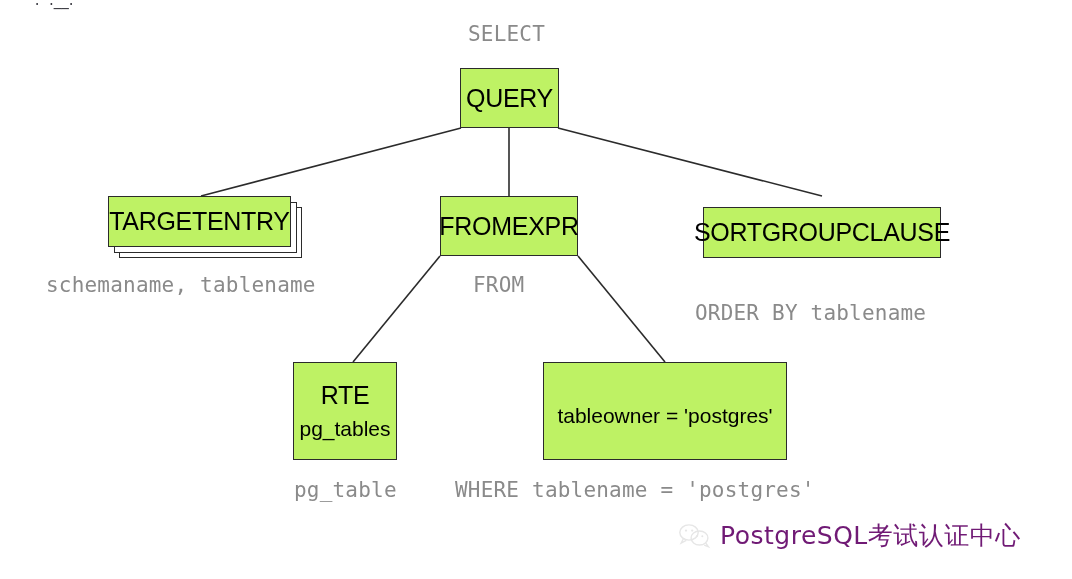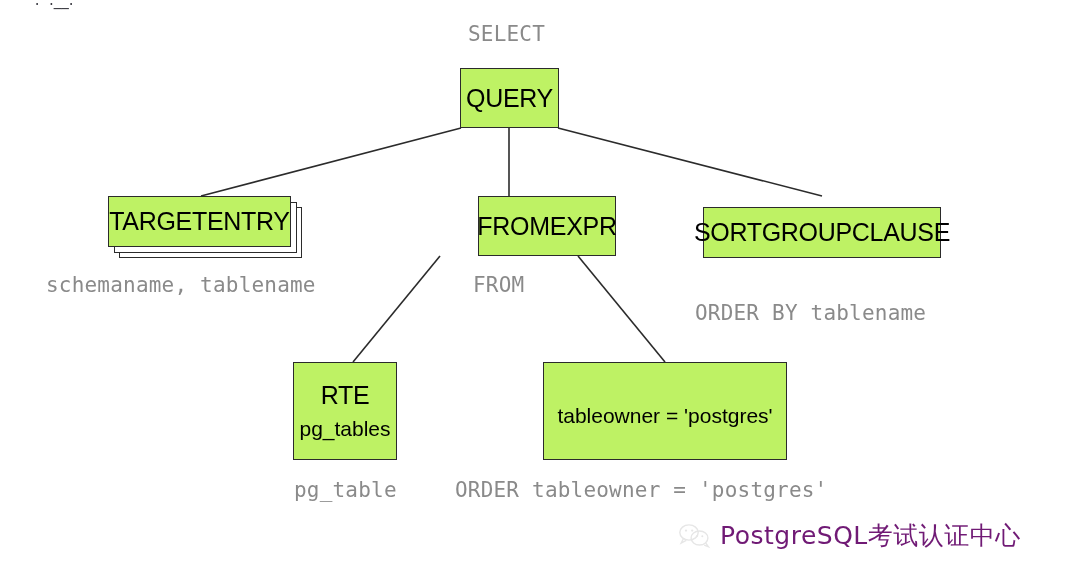--- a/index.html
+++ b/index.html
@@ -134,42 +134,42 @@
   <div class="node" id="node-query" style="left:460px; top:68px; width:99px; height:60px;">
     <div class="title">QUERY</div>
   </div>
 
   <div class="stack-layer" style="left:119px; top:207px; width:183px; height:51px;"></div>
   <div class="stack-layer" style="left:114px; top:202px; width:183px; height:51px; z-index:2;"></div>
   <div class="node" id="node-targetentry" style="left:108px; top:196px; width:183px; height:51px;text-align:center;">
     <div class="title">TARGETENTRY</div>
   </div>
 
-  <div class="node" id="node-fromexpr" style="left:440px; top:196px; width:138px; height:60px;margin-left:38px;">
+  <div class="node" id="node-fromexpr" style="left:440px; top:196px; width:138px; height:60px;">
     <div class="title">FROMEXPR</div>
   </div>
 
   <div class="node" id="node-sortgroupclause" style="left:703px; top:196px; width:238px; height:51px;margin-top:11px;">
     <div class="title">SORTGROUPCLAUSE</div>
   </div>
 
   <div class="node" id="node-rte" style="left:293px; top:362px; width:104px; height:98px;text-align:center;">
     <div class="title">RTE</div>
     <div class="sub">pg_tables</div>
   </div>
 
   <div class="node" id="node-opexpr" style="left:543px; top:362px; width:244px; height:98px;">
     <div class="sub">tableowner = 'postgres'</div>
   </div>
 
   <div class="caption" style="left:46px; top:273px;">schemaname, tablename</div>
   <div class="caption" style="left:473px; top:273px;">FROM</div>
   <div class="caption" style="left:695px; top:273px;margin-top:28px;">ORDER BY tablename</div>
   <div class="caption" style="left:294px; top:478px;">pg_table</div>
-  <div class="caption" style="left:455px; top:478px;">ORDER tableowner = 'postgres'</div>
+  <div class="caption" style="left:455px; top:478px;">WHERE tablename = 'postgres'</div>
 
   <div id="watermark">
     <svg width="34" height="28" viewBox="0 0 34 28">
       <g fill="none" stroke="#e6e6e6" stroke-width="1.4">
         <ellipse cx="11" cy="10.5" rx="9.2" ry="7.6"></ellipse>
         <path d="M5.5 16.5 L3.2 21 L8.2 18.3"></path>
         <ellipse cx="21.5" cy="16" rx="8.4" ry="7"></ellipse>
         <path d="M27.8 21.2 L30.4 24.8 L26.2 23.2"></path>
       </g>
       <g fill="#e6e6e6">

